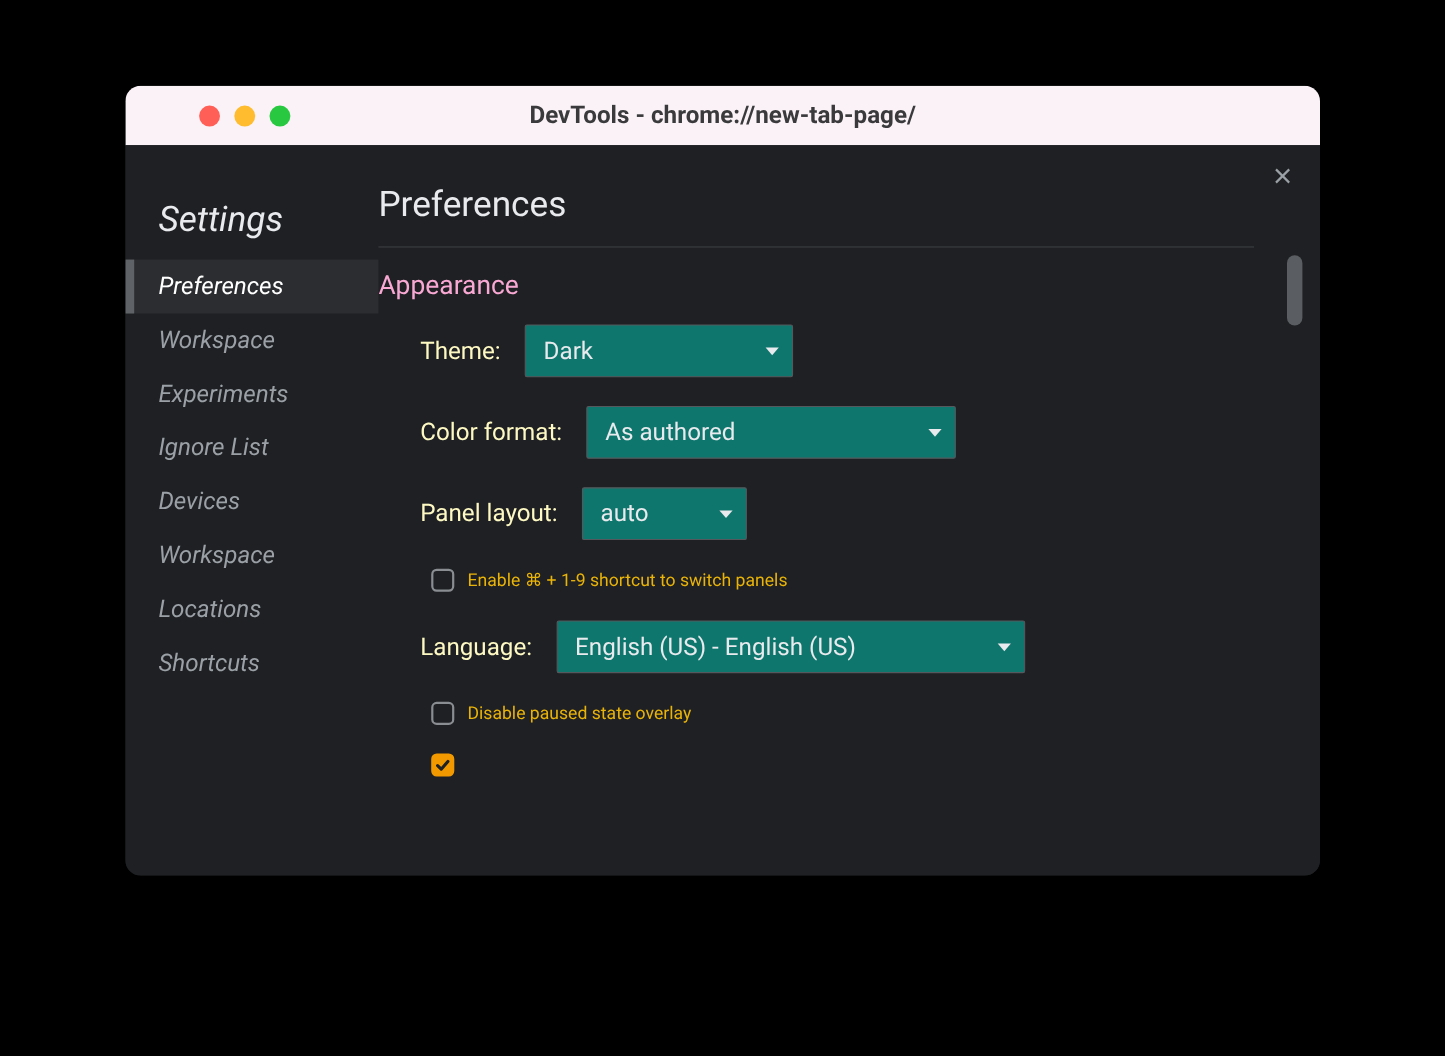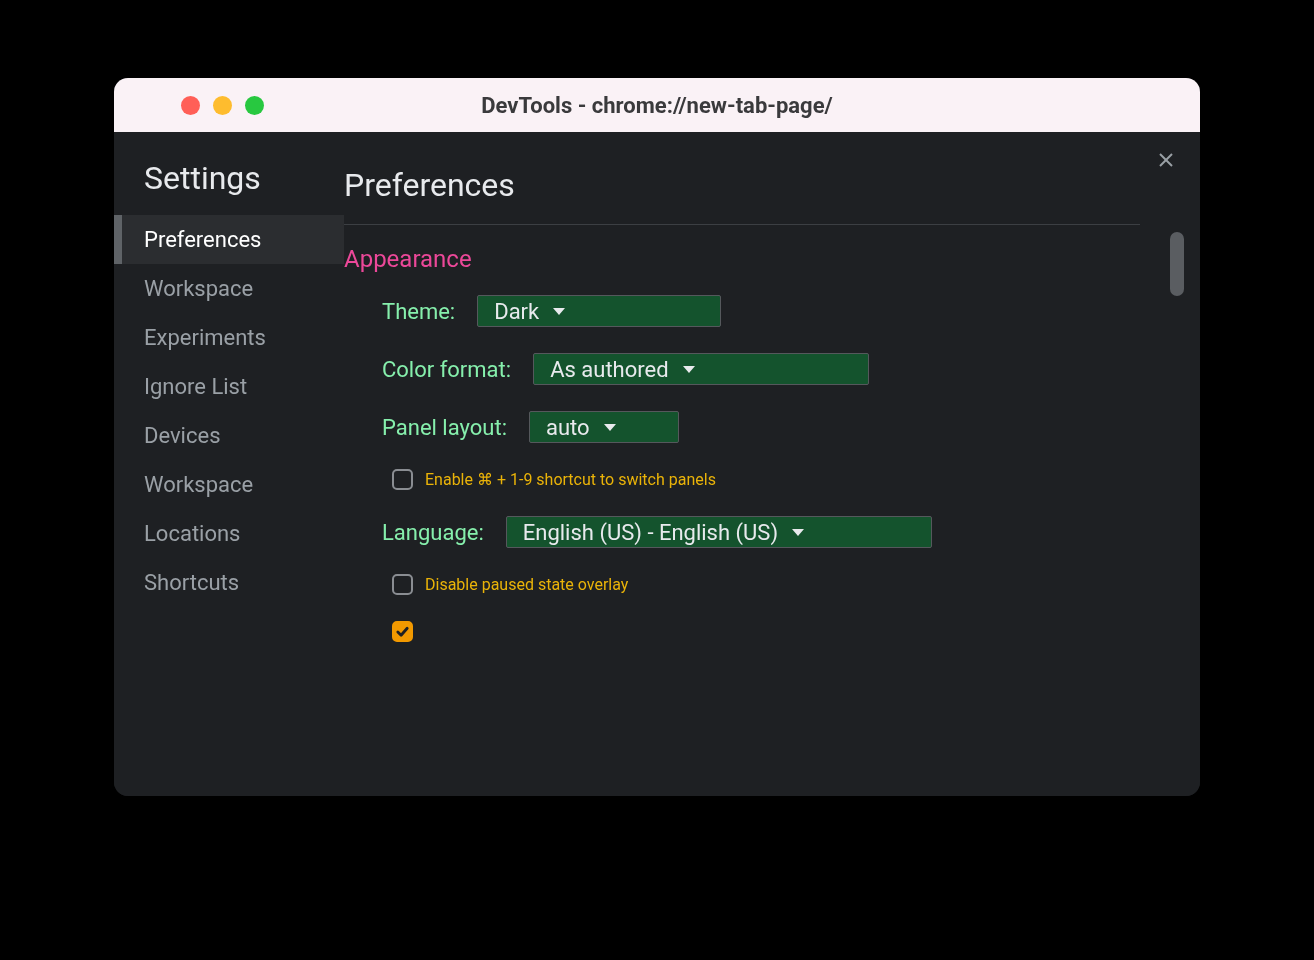--- a/index.html
+++ b/index.html
@@ -68,22 +68,23 @@
     right: 22px;
     width: 24px; height: 24px;
     color: #9aa0a6;
     cursor: pointer;
     display: flex; align-items: center; justify-content: center;
   }
   .close-x svg { width: 16px; height: 16px; }
   
   .sidebar {
     width: 230px;
-    padding-top: 27px;
+    padding-top: 48px;
     flex-shrink: 0;
+    font-style: italic;
   }
   .sidebar-title {
     font-size: 32px;
     font-weight: 400;
     color: #e8eaed;
     padding: 0 0 18px 30px;
   }
   .sidebar-item {
     font-size: 22px;
     color: #9aa0a6;
@@ -123,48 +124,48 @@
     background: #3c3f43;
     margin-right: 60px;
   }
   .scroll-area {
     flex: 1;
     overflow: hidden;
     position: relative;
   }
   .section-title {
     font-size: 24px;
-    color: #ec4899;
+    color: #f9a8d4;
     margin: 20px 0 22px 0;
   }
   .form {
     padding-left: 38px;
     display: flex;
     flex-direction: column;
     gap: 26px;
   }
   .row {
     display: flex;
     align-items: center;
     gap: 22px;
   }
   .row-label {
     font-size: 22px;
-    color: #86efac;
+    color: #fef9c3;
     white-space: nowrap;
   }
   .select {
     display: flex;
     align-items: center;
-    justify-content: flex-start;
+    justify-content: space-between;
     border: 1px solid #55585c;
-    background: #14532d;
+    background: #0f766e;
     color: #e8eaed;
     font-size: 22px;
-    height: 32px;
+    height: 48px;
     padding: 0 12px 0 16px;
     cursor: pointer;
     border-radius: 2px;
   }
   .select .caret {
     margin-left: 14px;
     width: 0; height: 0;
     border-left: 6px solid transparent;
     border-right: 6px solid transparent;
     border-top: 7px solid #e8eaed;

